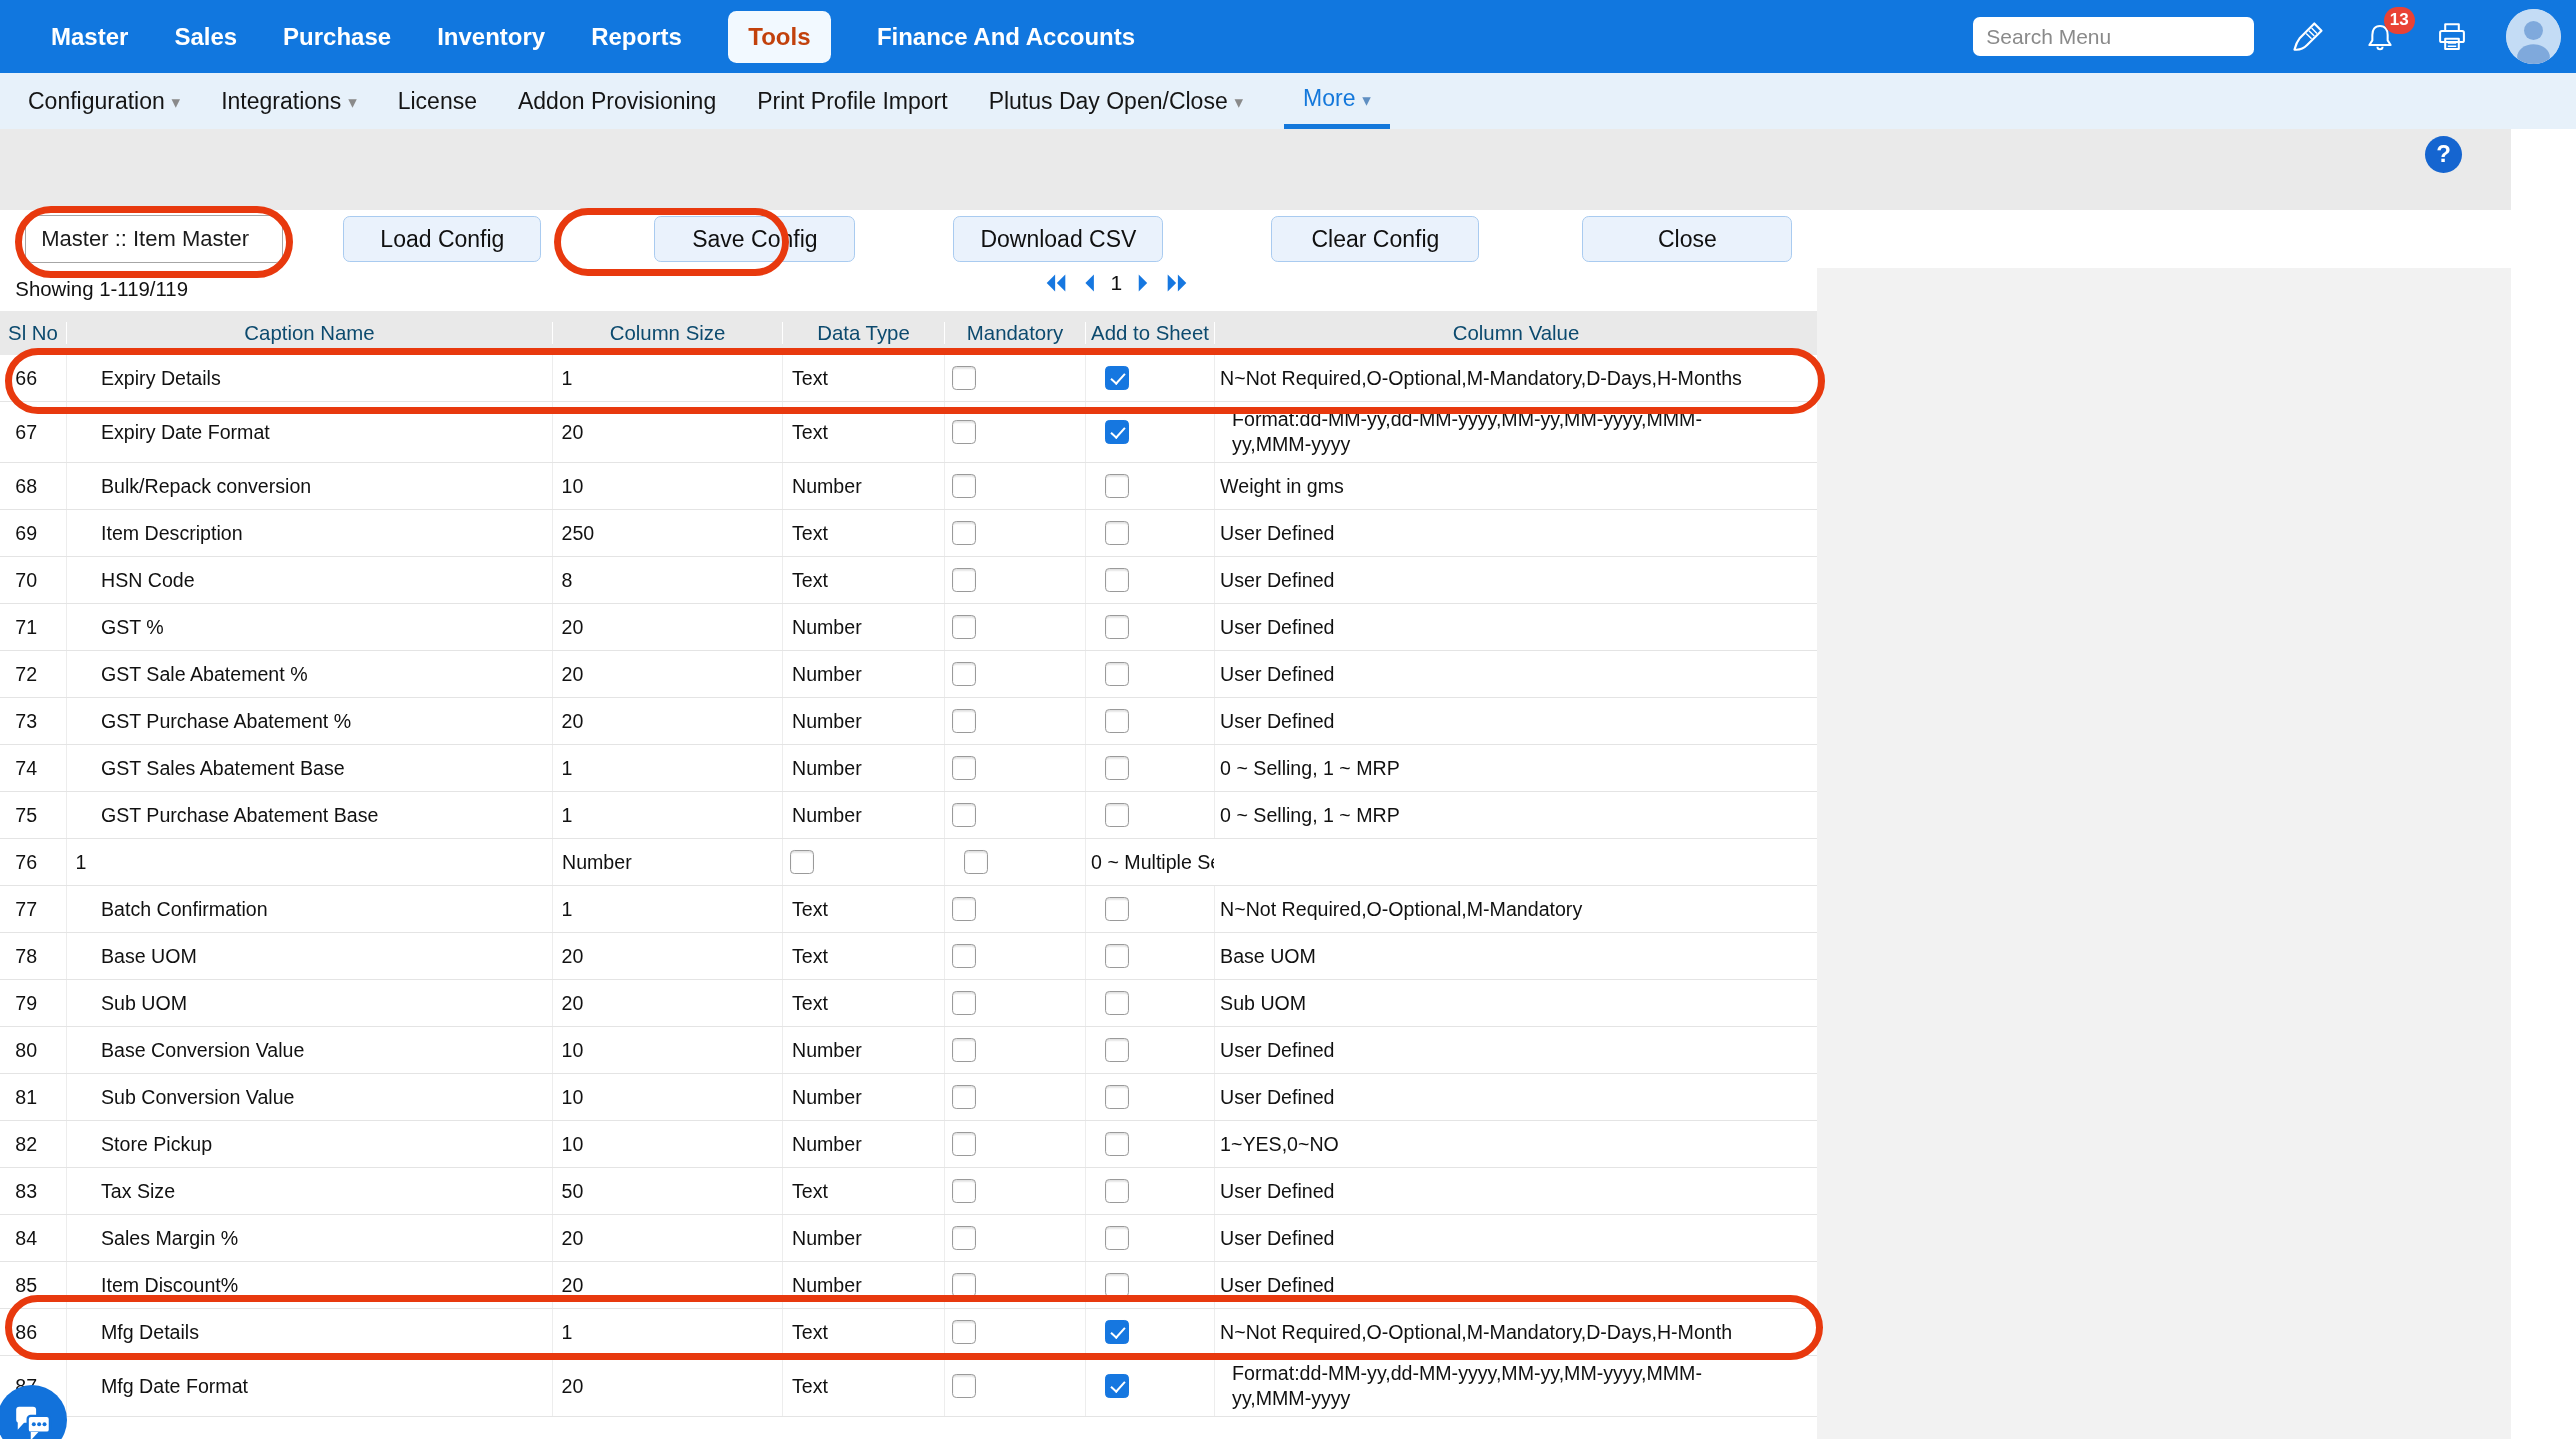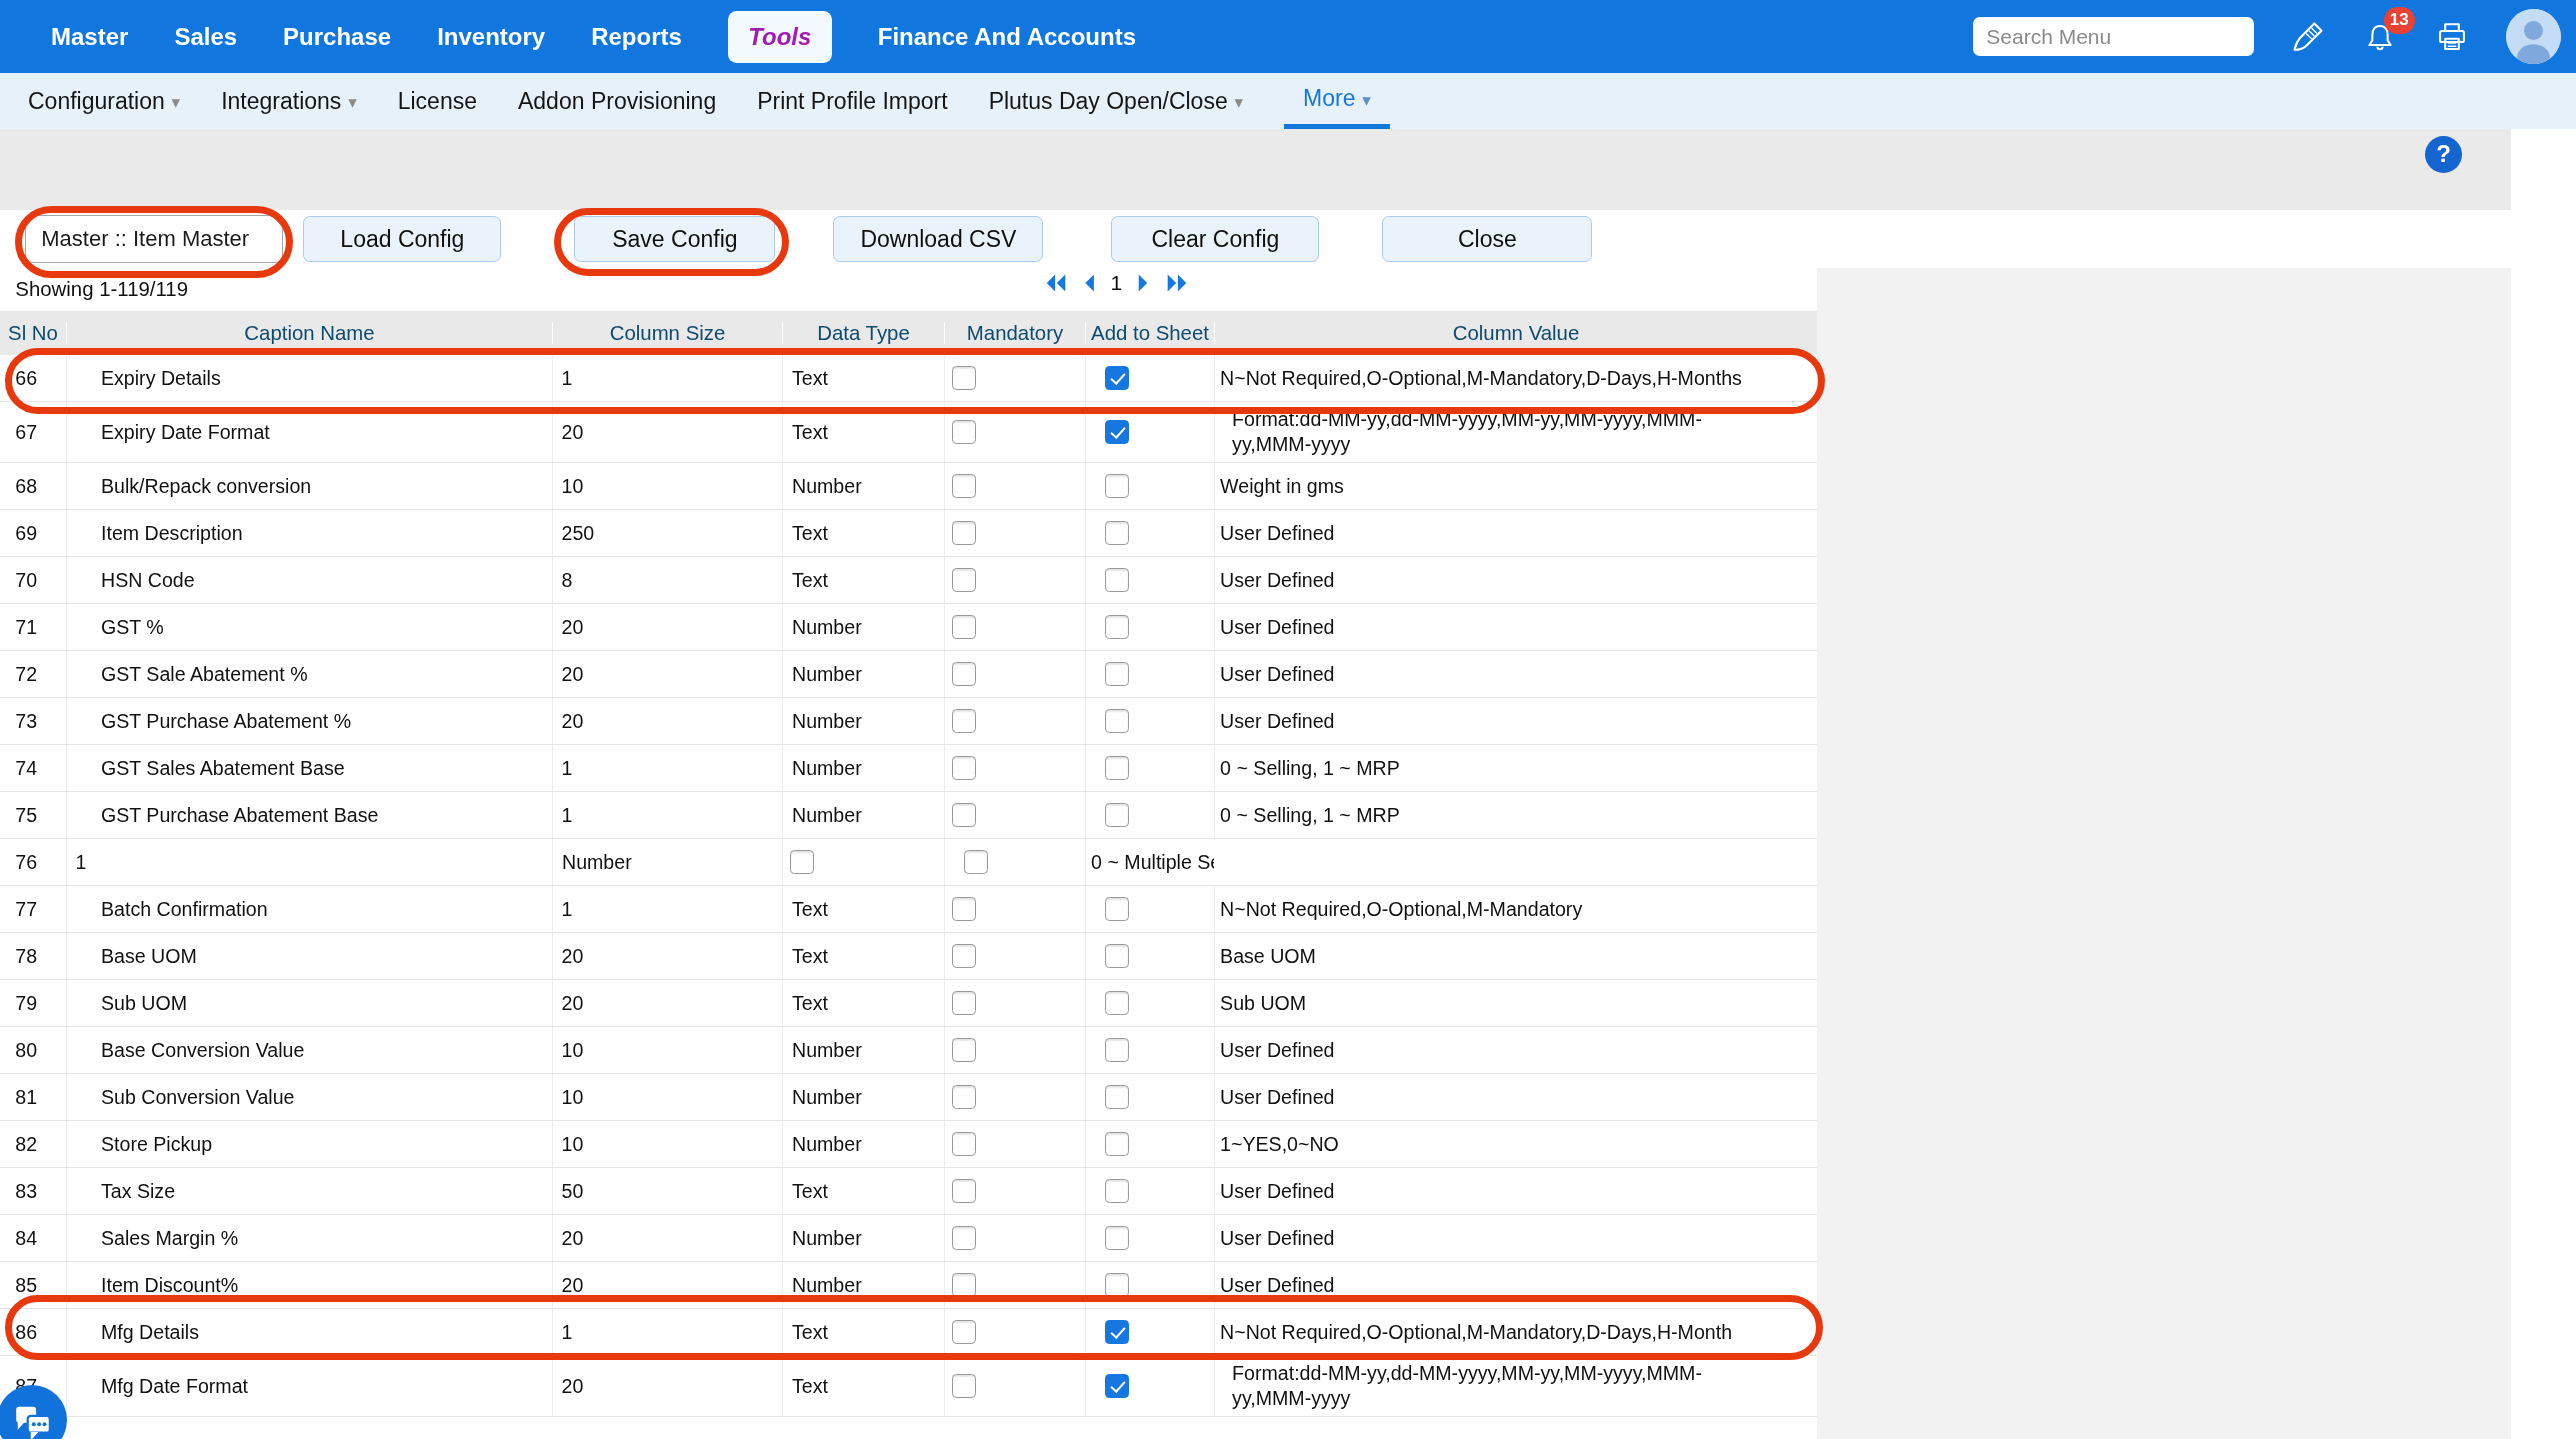--- a/index.html
+++ b/index.html
@@ -4,21 +4,21 @@
 <style>
   * { margin:0; padding:0; box-sizing:border-box; }
   html,body { width:2576px; height:1440px; overflow:hidden; background:#ffffff;
               font-family:"Liberation Sans", sans-serif; color:#1b1b1b; }
   .page { position:relative; width:2576px; height:1440px; }
 
   
   .topnav { height:73px; background:#1177DF; display:flex; align-items:center;padding-left:12px; }
   .nav-items { display:flex; align-items:center; gap:46px; margin-left:39px; }
   .nav-item { color:#ffffff; font-size:24px; font-weight:600; cursor:pointer; white-space:nowrap; }
-  .nav-item.active { background:#F2F9FF; color:#a21caf; border-radius:8.5px; padding:12px 20.4px;font-style:italic; }
+  .nav-item.active { background:#F2F9FF; color:#c2410c; border-radius:8.5px; padding:12px 20.4px; }
   .nav-right { margin-left:auto; display:flex; align-items:center; gap:36px; padding-right:15.3px; }
   .search { width:281px; height:39px; border:none; border-radius:6.8px; background:#ffffff;
             font-size:21px; padding:0 13.6px; color:#6d28d9; outline:none;
             font-family:"Liberation Sans", sans-serif; }
   .search::placeholder { color:#8a8a8a; }
   .navicon { width:36px; height:36px; position:relative; display:flex; align-items:center; justify-content:center; cursor:pointer; }
   .badge { position:absolute; top:-12px; right:-17px; min-width:31px; height:27px; border-radius:13.6px;
            background:#E94235; color:#fff; font-size:17px; font-weight:700;
            display:flex; align-items:center; justify-content:center; padding:0 5.1px; }
   .avatar { width:55px; height:55px; border-radius:50%; overflow:hidden; background:#C4DCF5; cursor:pointer; }
@@ -34,21 +34,21 @@
   .main { position:relative; width:2511px; height:1310px; background:#F2F2F2; }
   .toolbar { position:relative; height:81px; background:#EAEAEA; }
   .tabs { position:absolute; left:39px; bottom:0; display:flex; align-items:flex-end; gap:11px; }
   .tab { background:#DCDCDC; border:0.9px solid #C8C8C8; border-bottom:none; border-radius:6.8px 6.8px 0 0;
          font-size:20.4px; padding:11px 22px 12.8px 22px; cursor:pointer; color:#1b1b1b; }
   .tab.active { background:#ffffff; border-color:#ffffff; padding:15.3px 24px 15.3px 24px; font-size:20.4px; }
   .help { position:absolute; right:49px; top:6.8px; width:37px; height:37px; border-radius:50%;
           background:#1565D0; color:#fff; font-size:24px; font-weight:700;
           display:flex; align-items:center; justify-content:center; cursor:pointer; }
 
-  .actionrow { height:58px; background:#ffffff; display:flex; align-items:center; }
+  .actionrow { height:58px; background:#ffffff; display:flex; align-items:center;gap:40px; }
   .config-select { margin-left:25px; width:258px; height:48px; background:#fff; border:0.9px solid #A6A6A6;
                    border-radius:6.8px; font-size:22px; line-height:46px; padding-left:15.3px;
                    white-space:nowrap; cursor:pointer; }
   .btn { height:46px; border:1.7px solid #A9CBF0; background:#EAF2FC; border-radius:6.8px;
          font-size:23px; color:#101010; cursor:pointer; font-family:"Liberation Sans", sans-serif; }
   .btn-load { margin-left:20.4px; width:198px; }
   .btn-save { margin-left:73px; width:201px; }
   .btn-download { margin-left:58px; width:210px; }
   .btn-clear { margin-left:68px; width:208px; }
   .btn-close { margin-left:63px; width:210px; }

